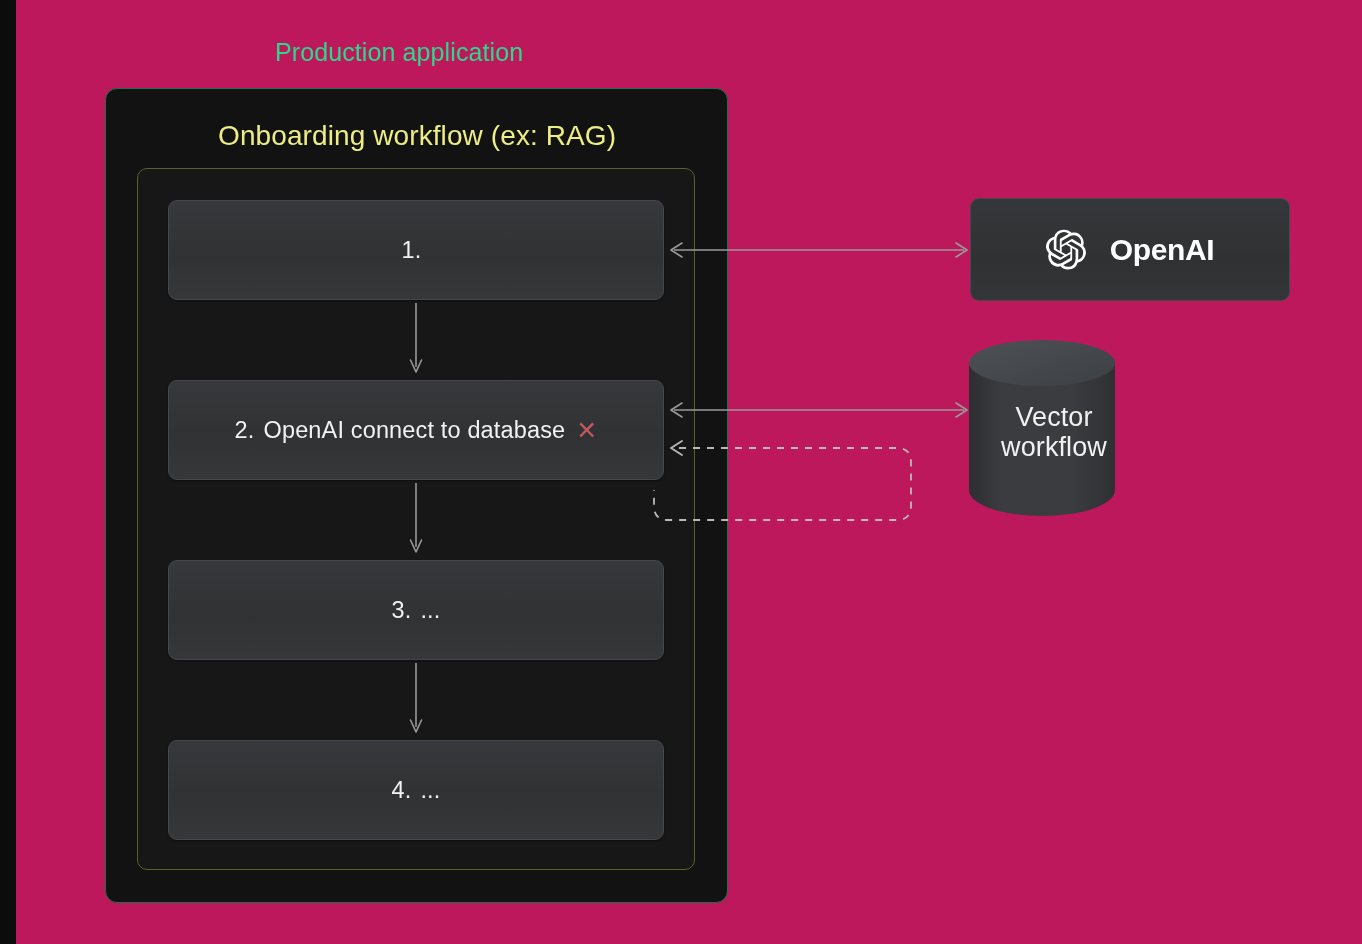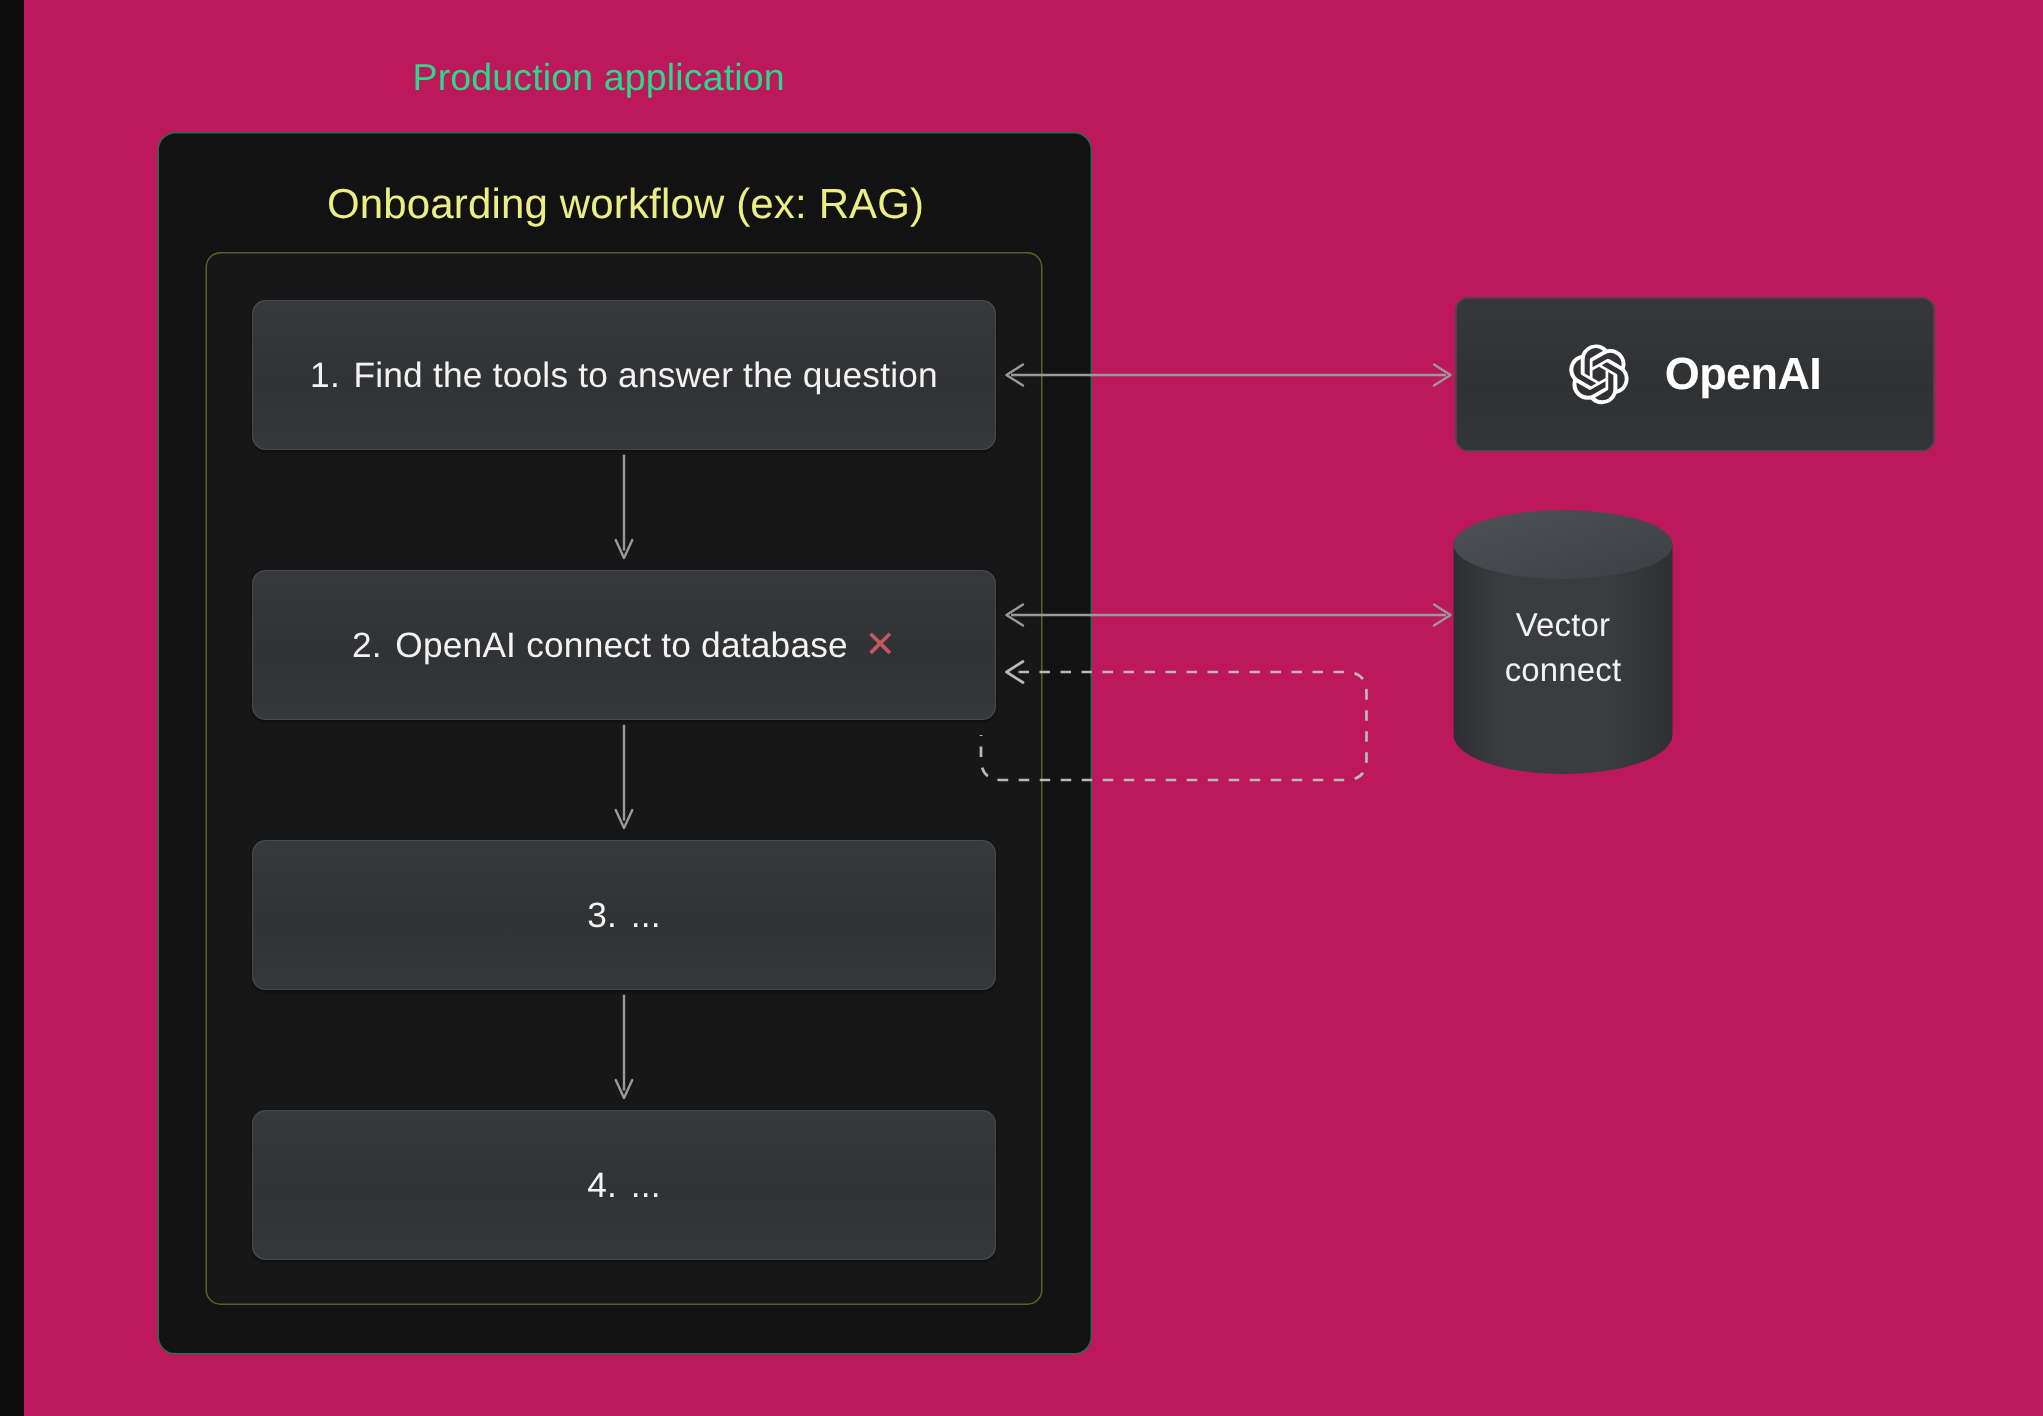--- a/index.html
+++ b/index.html
@@ -167,41 +167,41 @@
     border-radius: 50%;
     background: linear-gradient(160deg, #4d5055 0%, #45484d 50%, #3c3f43 100%);
   }
   #db-label {
     position: absolute;
     left: 0;
     top: 62px;
     width: 146px;
     text-align: center;
     color: #f1f1f1;
-    font-size: 22px;
+    font-size: 27px;
     line-height: 30px;
     letter-spacing: .1px;
+    padding-left: 12px;
   }
 </style>
 </head>
 <body>
 
 <div id="canvas">
 
   <div id="prod-title">Production application</div>
 
   <div id="prod-box"></div>
 
   <div id="wf-title">Onboarding workflow (ex: RAG)</div>
 
   <div id="wf-box"></div>
 
   <div id="step-1" class="step-box">
     <span class="step-num">1.</span>
-    <span>Find the tools to answer the question</span>
   </div>
 
   <div id="step-2" class="step-box">
     <span class="step-num">2.</span>
     <span>OpenAI connect to database</span>
     <span class="fail-x">✕</span>
   </div>
 
   <div id="step-3" class="step-box">
     <span class="step-num">3.</span>
@@ -248,17 +248,17 @@
       <path fill="#ffffff" d="M22.28 9.82a5.98 5.98 0 0 0-.52-4.91 6.05 6.05 0 0 0-6.51-2.9A6 6 0 0 0 10.7.1a6.05 6.05 0 0 0-5.77 4.19 5.98 5.98 0 0 0-4 2.9 6.05 6.05 0 0 0 .75 7.1 5.98 5.98 0 0 0 .51 4.91 6.05 6.05 0 0 0 6.52 2.9A5.98 5.98 0 0 0 13.26 24a6.05 6.05 0 0 0 5.77-4.2 5.98 5.98 0 0 0 4-2.9 6.05 6.05 0 0 0-.75-7.08Zm-9.02 12.6a4.48 4.48 0 0 1-2.88-1.04l.14-.08 4.78-2.76a.79.79 0 0 0 .39-.68v-6.74l2.02 1.17a.07.07 0 0 1 .04.05v5.58a4.5 4.5 0 0 1-4.49 4.5ZM3.6 18.3a4.47 4.47 0 0 1-.54-3.01l.14.09 4.78 2.76a.77.77 0 0 0 .78 0l5.84-3.37v2.33a.08.08 0 0 1-.03.06L9.74 19.95a4.5 4.5 0 0 1-6.14-1.64ZM2.34 7.9a4.48 4.48 0 0 1 2.34-1.97V11.6a.77.77 0 0 0 .39.68l5.81 3.35-2.02 1.17a.07.07 0 0 1-.07 0l-4.83-2.79A4.5 4.5 0 0 1 2.34 7.9Zm16.6 3.86-5.83-3.39 2.02-1.16a.07.07 0 0 1 .07 0l4.83 2.79a4.49 4.49 0 0 1-.68 8.1v-5.66a.79.79 0 0 0-.4-.68Zm2.01-3.02-.14-.09-4.77-2.78a.78.78 0 0 0-.79 0L9.42 9.24V6.9a.07.07 0 0 1 .03-.06l4.83-2.79a4.49 4.49 0 0 1 6.67 4.65ZM8.32 12.87 6.3 11.7a.07.07 0 0 1-.04-.05V6.07a4.49 4.49 0 0 1 7.37-3.45l-.14.08L8.7 5.46a.79.79 0 0 0-.39.68l-.01 6.73Zm1.1-2.36 2.6-1.5 2.6 1.5v3l-2.6 1.5-2.6-1.5v-3Z"></path>
     </svg>
     <span id="openai-wordmark">OpenAI</span>
   </div>
 
   <div id="db-node">
     <div id="db-body"></div>
     <div id="db-top"></div>
     <div id="db-label">
       <div>Vector</div>
-      <div>connect</div>
+      <div>workflow</div>
     </div>
   </div>
 
 </div>
 
 </body></html>

